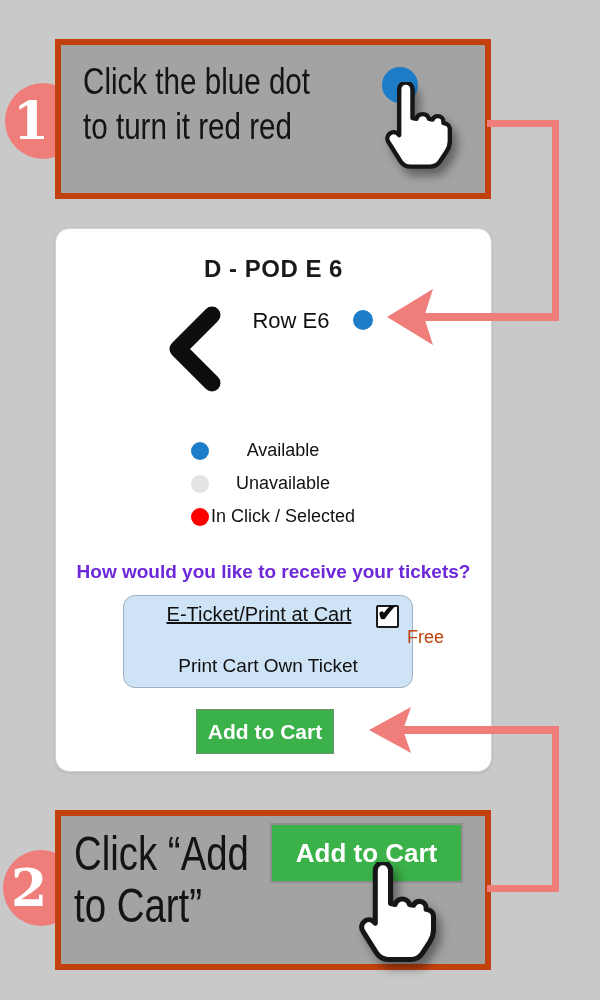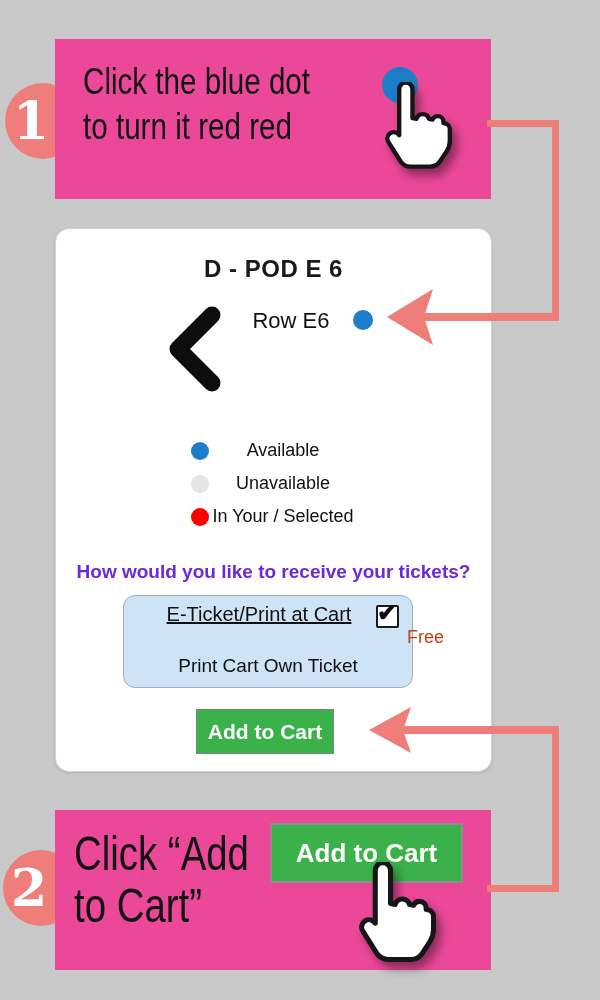--- a/index.html
+++ b/index.html
@@ -20,21 +20,21 @@
   .badge span{
     font-family:"DejaVu Serif",serif;font-weight:bold;
     color:#fff;font-size:52px;line-height:1;
     transform:translateX(-12px);
   }
   #badge1{left:5px;top:83px;}
   #badge2{left:3px;top:850px;}
 
   
   .instr-box{
-    background:#ec4899;border:6px solid #ec4899;
+    background:#a3a3a3;border:6px solid #c2410c;
     box-sizing:border-box;z-index:1;
   }
   #box1{left:55px;top:39px;width:436px;height:160px;}
   #box2{left:55px;top:810px;width:436px;height:160px;}
   .instr-text{position:absolute;color:#141414;}
   #box1 .instr-text{left:22px;top:14px;font-size:37px;line-height:45px;}
   #box2 .instr-text{left:13px;top:12px;font-size:48px;line-height:52px;}
   .cline{display:block;transform:scaleX(0.8);transform-origin:0 0;white-space:nowrap;}
 
   
@@ -158,21 +158,21 @@
     <div class="legend-row">
       <span class="legend-dot blue"></span>
       <span class="legend-label">Available</span>
     </div>
     <div class="legend-row">
       <span class="legend-dot gray"></span>
       <span class="legend-label">Unavailable</span>
     </div>
     <div class="legend-row">
       <span class="legend-dot red"></span>
-      <span class="legend-label">In Your / Selected</span>
+      <span class="legend-label">In Click / Selected</span>
     </div>
   </div>
 
   <div class="abs" id="question">How would you like to receive your tickets?</div>
 
   <div class="abs" id="panel">
     <div id="eticket-link">E-Ticket/Print at Cart</div>
     <div id="checkbox"></div>
     <div id="free-label">Free</div>
     <div id="note-label">Print Cart Own Ticket</div>

